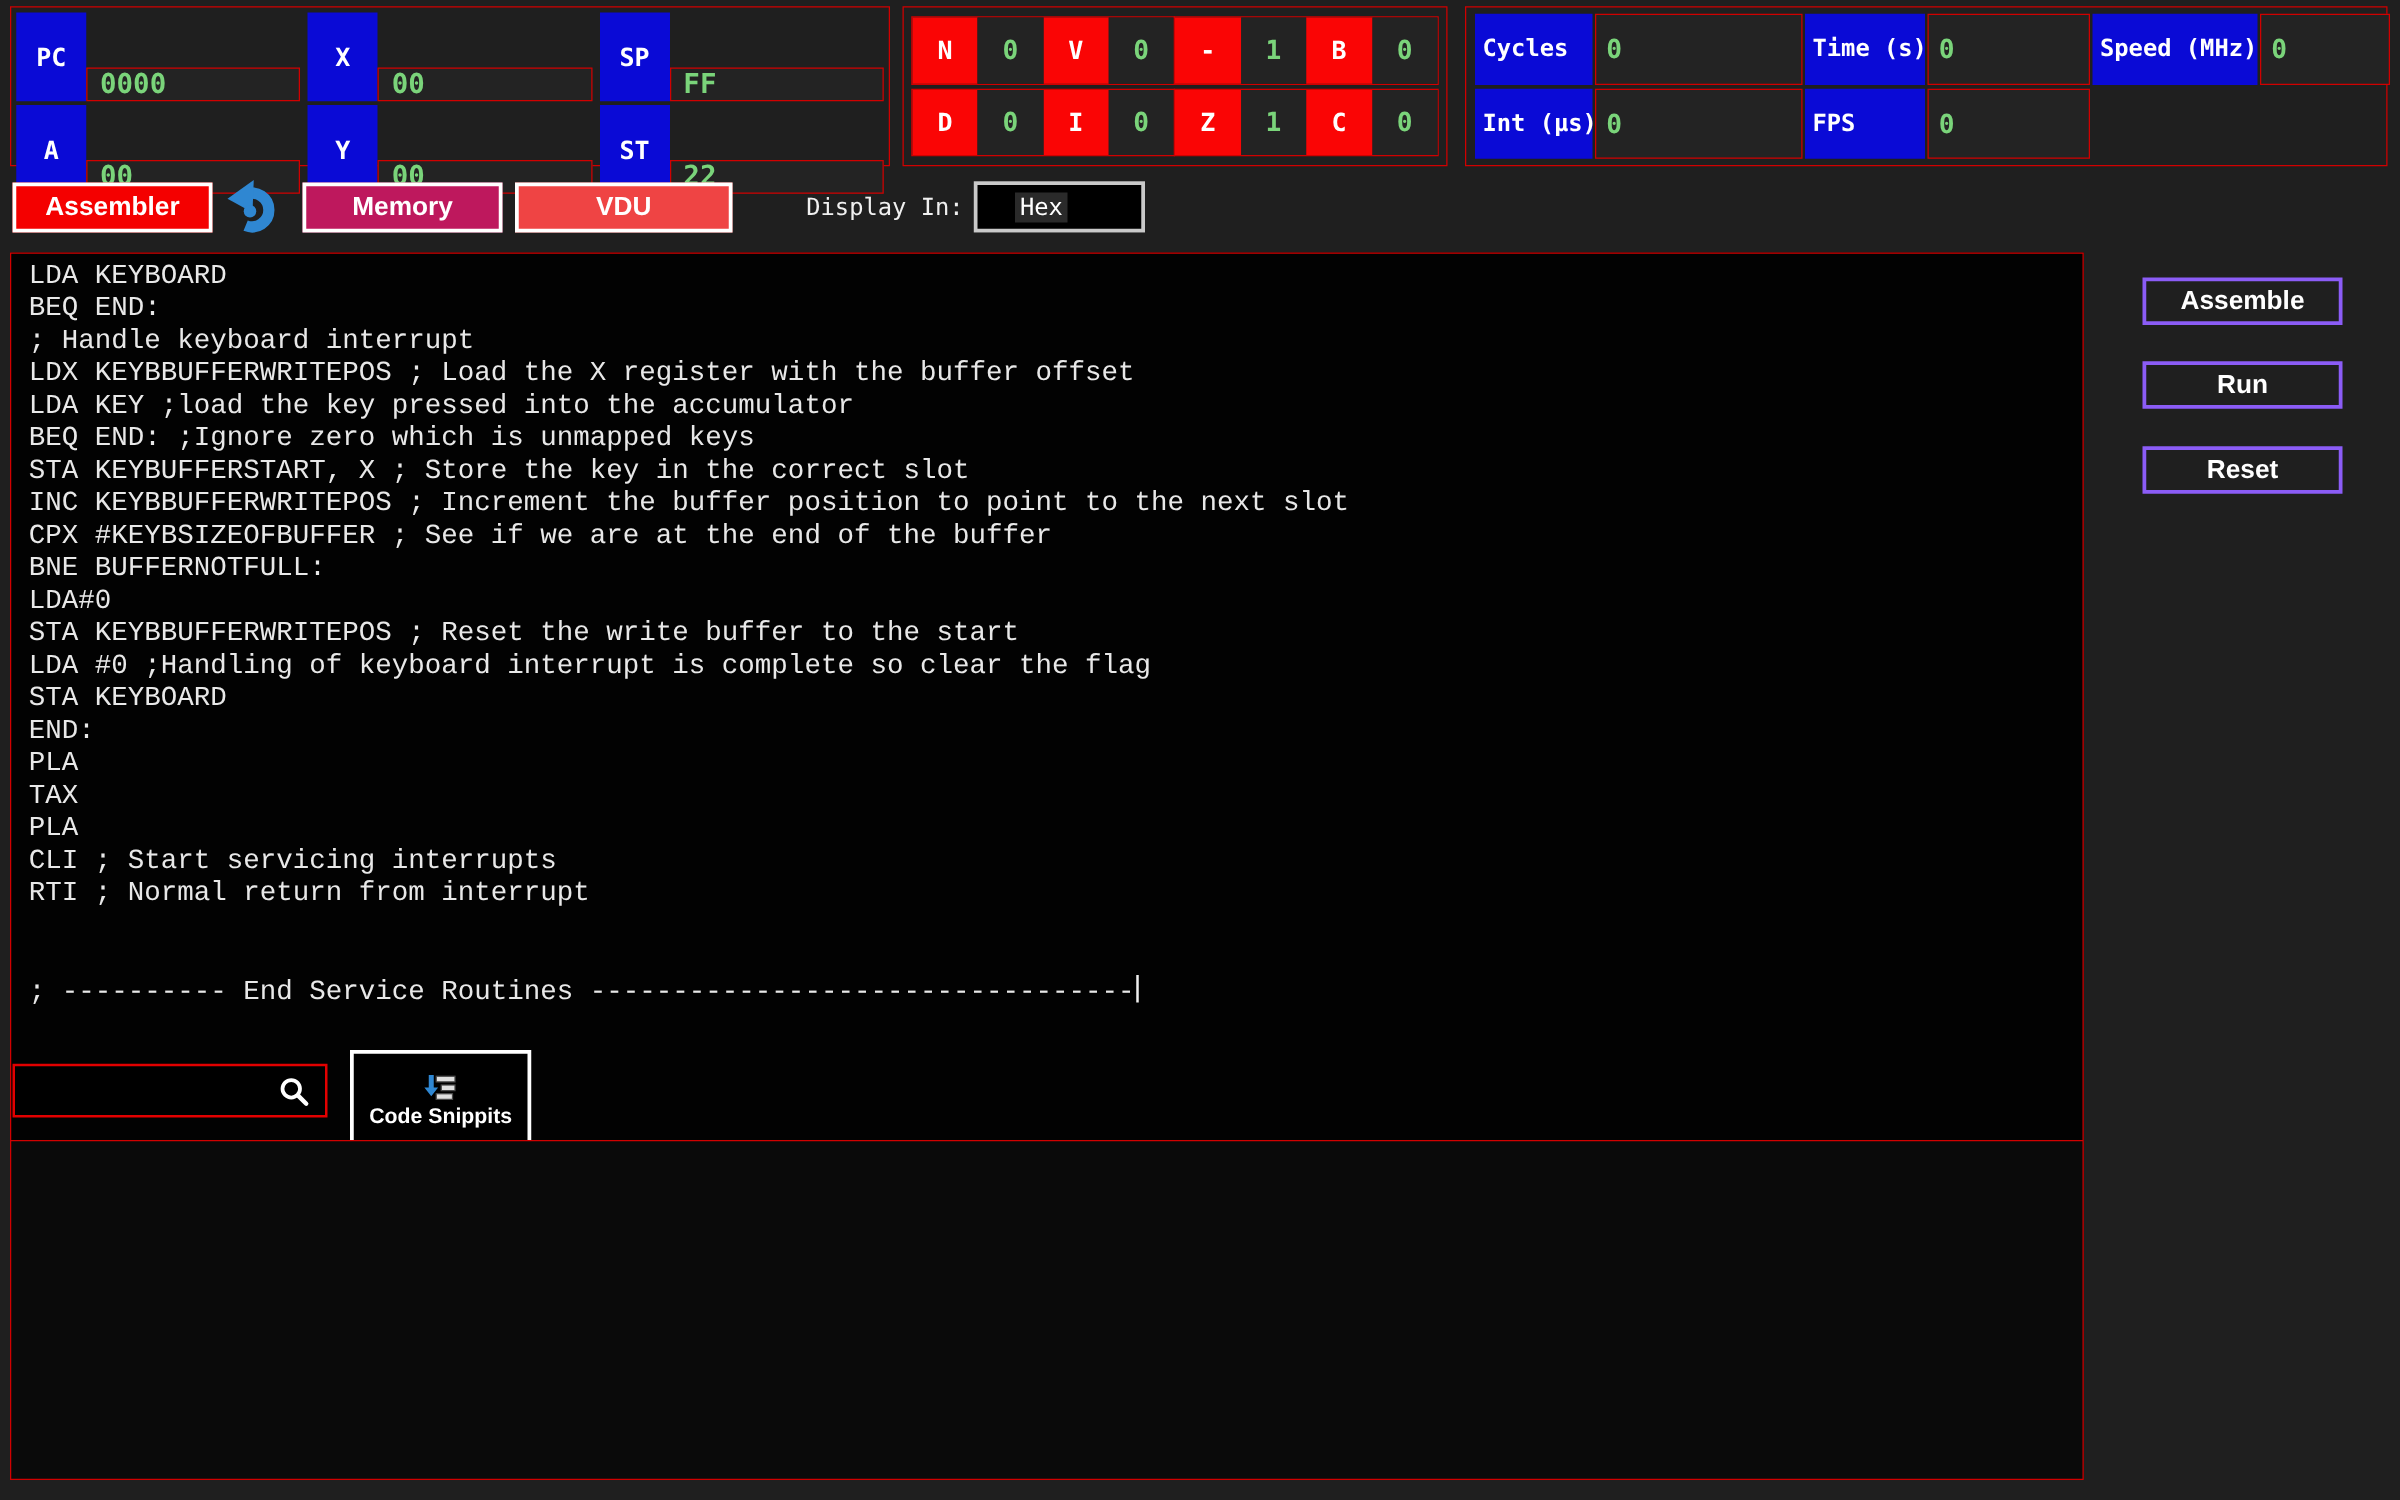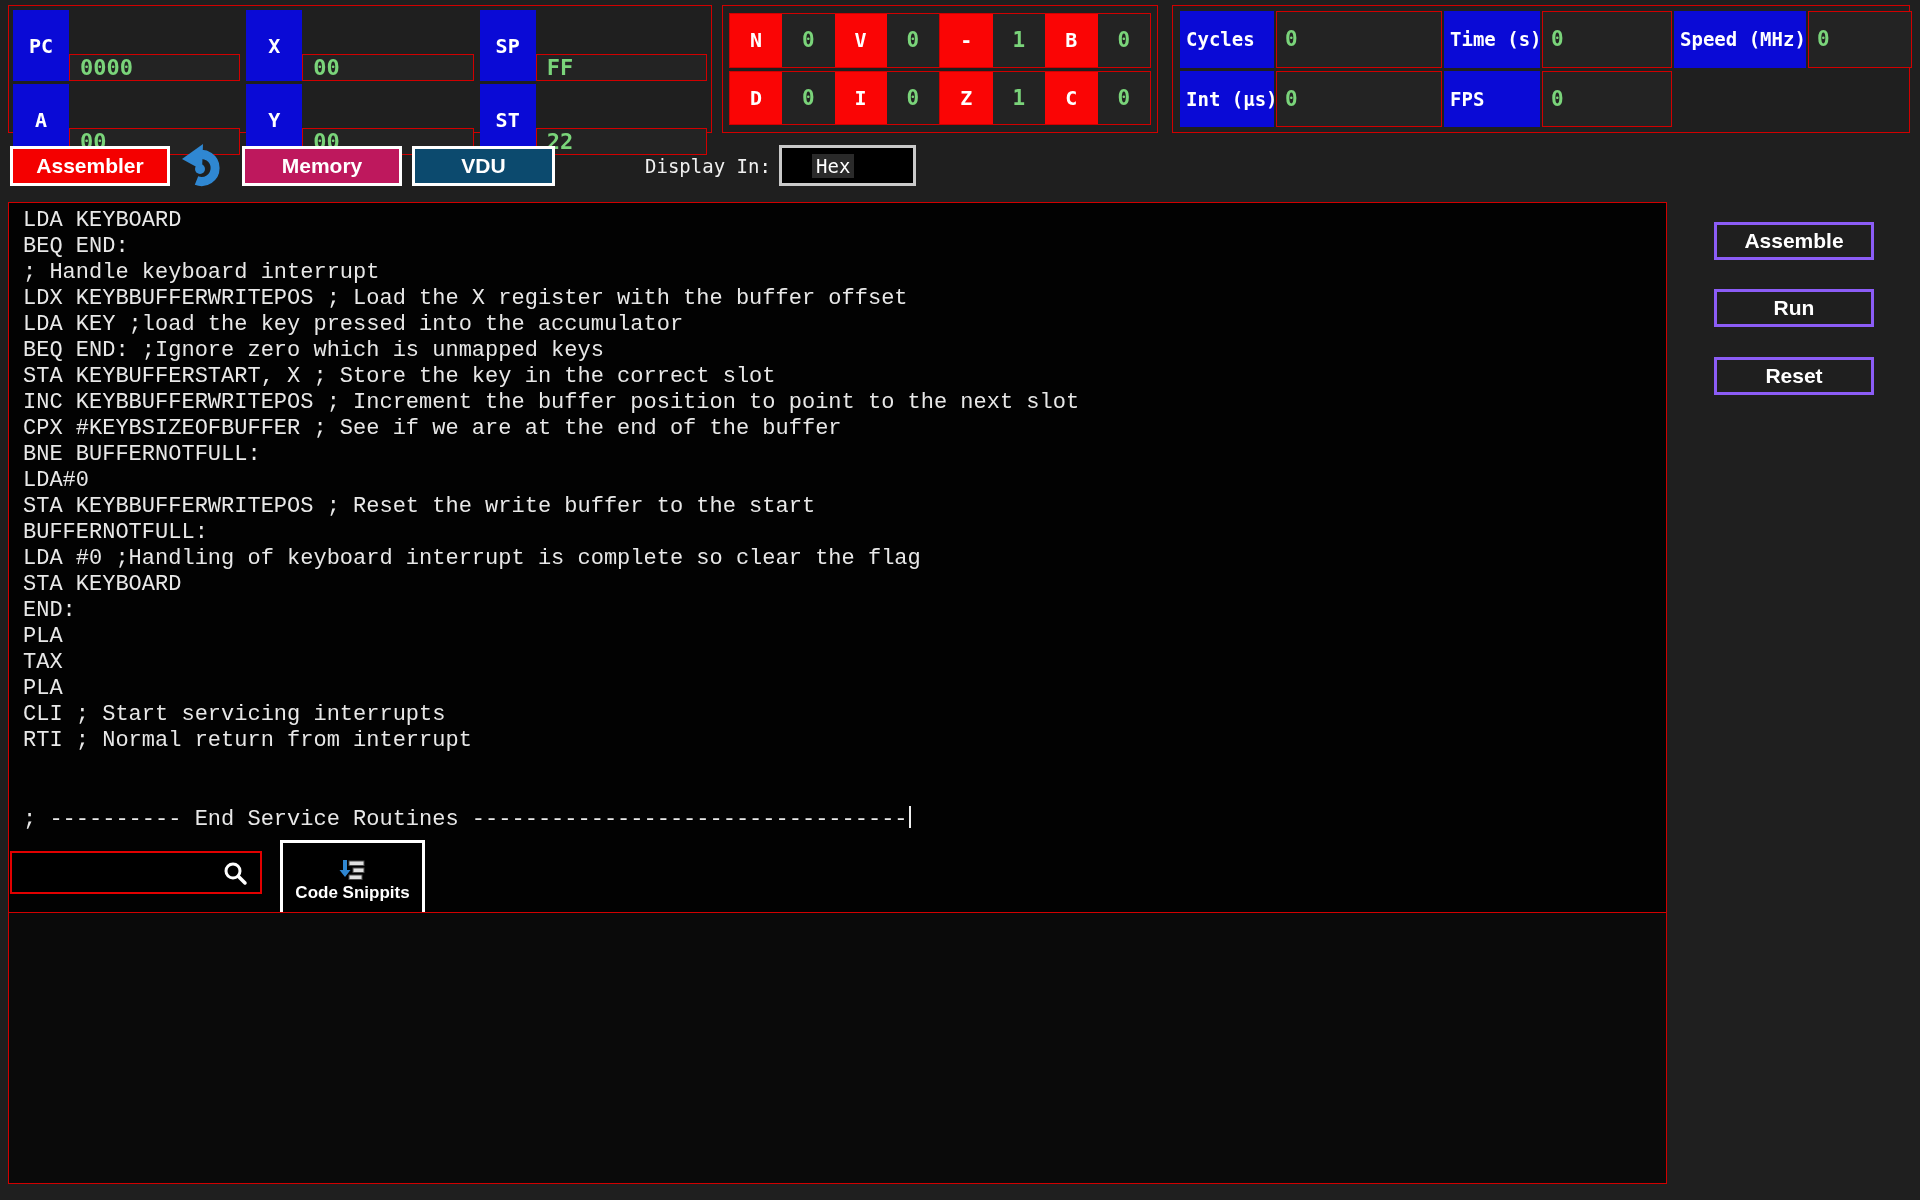--- a/index.html
+++ b/index.html
@@ -28,21 +28,21 @@
   .stat-lbl{background:#0a0ad6;color:#fff;display:flex;align-items:center;padding-left:6px;
             font:bold 19px "DejaVu Sans Mono",monospace;white-space:nowrap;}
   .stat-val{background:#232323;border:1px solid #d10000;color:#7ad47a;display:flex;align-items:center;padding-left:8px;
             font:bold 21px "DejaVu Sans Mono",monospace;box-sizing:border-box;}
 
   
   .tab-btn{position:absolute;top:146px;height:40px;box-sizing:border-box;border:3px solid #fff;
            color:#fff;font:bold 21px "Liberation Sans",sans-serif;display:flex;align-items:center;justify-content:center;cursor:pointer;}
   #tab-assembler{left:10px;width:160px;background:#f40000;}
   #tab-memory{left:242px;width:160px;background:#be185d;}
-  #tab-vdu{left:412px;width:143px;background:#0c4a6e;}
+  #tab-vdu{left:412px;width:174px;background:#ef4444;}
   #refresh-icon{position:absolute;left:181px;top:142px;width:44px;height:48px;cursor:pointer;}
   #display-in-label{position:absolute;left:645px;top:155px;color:#f0f0f0;font:19px "DejaVu Sans Mono",monospace;}
   #display-mode-select{position:absolute;left:779px;top:145px;width:137px;height:41px;box-sizing:border-box;
            background:#000;border:3px solid #c9c9c9;display:flex;align-items:center;cursor:pointer;}
   #display-mode-select .sel-text{margin-left:30px;color:#fff;font:19px "DejaVu Sans Mono",monospace;
            background:#2a2a2a;padding:1px 4px;}
 
   
   #code-editor{position:absolute;left:8px;top:202px;width:1659px;height:740px;box-sizing:border-box;
            background:#020202;border:1px solid #d10000;padding:5px 0 0 14px;overflow:hidden;cursor:text;}
@@ -169,21 +169,20 @@
     <div class="code-line">; Handle keyboard interrupt</div>
     <div class="code-line">LDX KEYBBUFFERWRITEPOS ; Load the X register with the buffer offset</div>
     <div class="code-line">LDA KEY ;load the key pressed into the accumulator</div>
     <div class="code-line">BEQ END: ;Ignore zero which is unmapped keys</div>
     <div class="code-line">STA KEYBUFFERSTART, X ; Store the key in the correct slot</div>
     <div class="code-line">INC KEYBBUFFERWRITEPOS ; Increment the buffer position to point to the next slot</div>
     <div class="code-line">CPX #KEYBSIZEOFBUFFER ; See if we are at the end of the buffer</div>
     <div class="code-line">BNE BUFFERNOTFULL:</div>
     <div class="code-line">LDA#0</div>
     <div class="code-line">STA KEYBBUFFERWRITEPOS ; Reset the write buffer to the start</div>
-    <div class="code-line">BUFFERNOTFULL:</div>
     <div class="code-line">LDA #0 ;Handling of keyboard interrupt is complete so clear the flag</div>
     <div class="code-line">STA KEYBOARD</div>
     <div class="code-line">END:</div>
     <div class="code-line">PLA</div>
     <div class="code-line">TAX</div>
     <div class="code-line">PLA</div>
     <div class="code-line">CLI ; Start servicing interrupts</div>
     <div class="code-line">RTI ; Normal return from interrupt</div>
     <div class="code-line"></div>
     <div class="code-line"></div>

